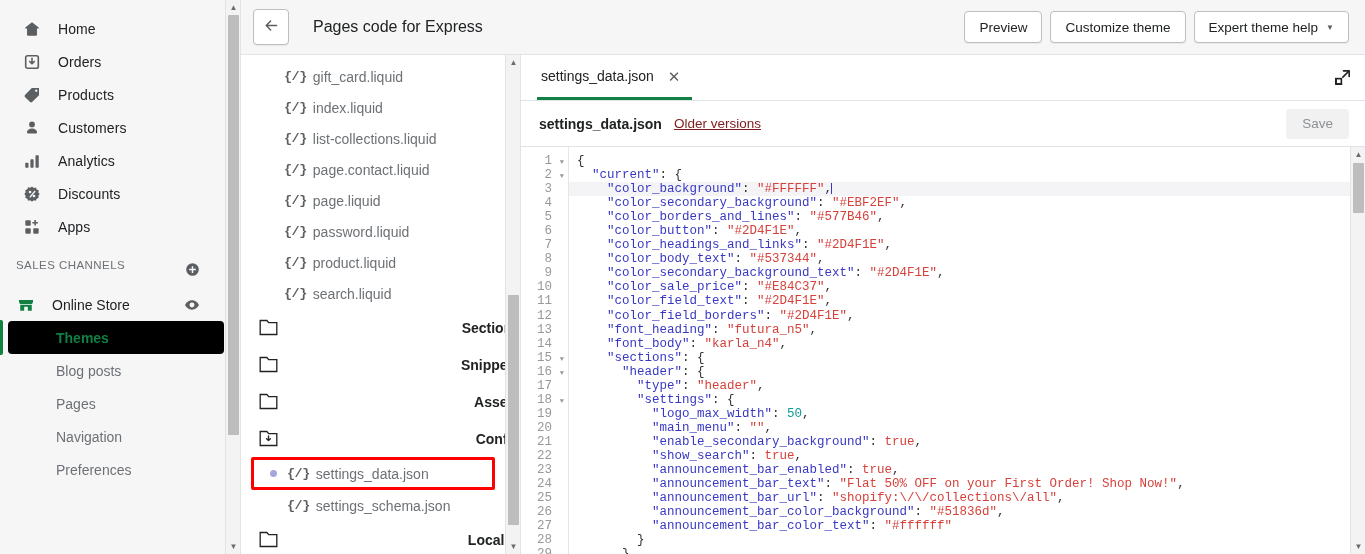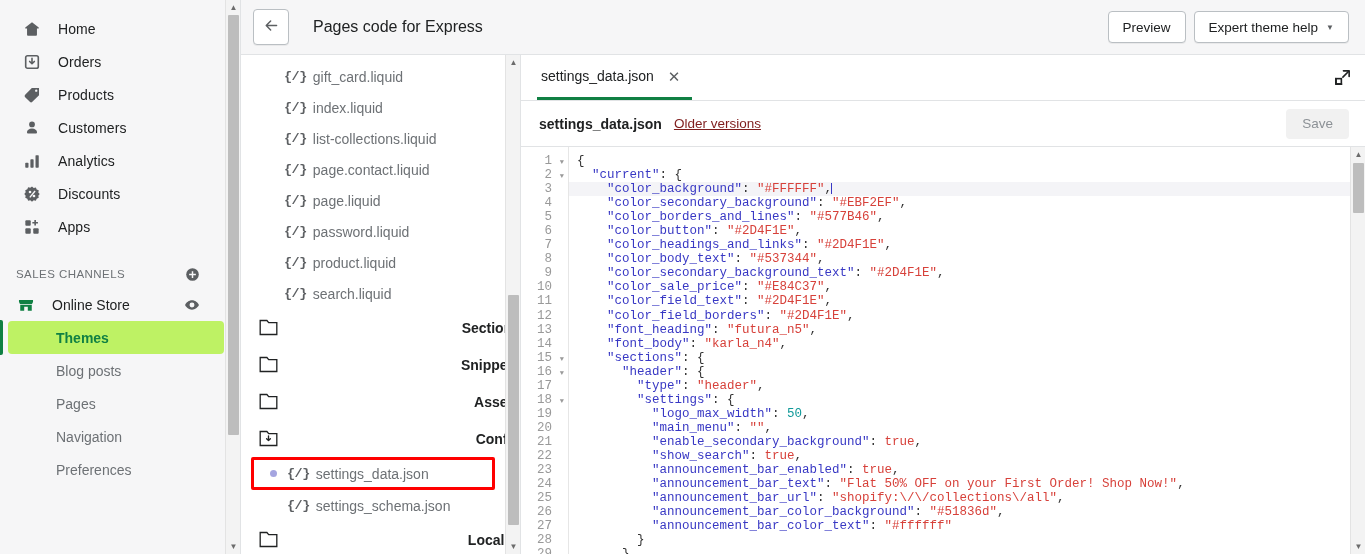--- a/index.html
+++ b/index.html
@@ -35,21 +35,21 @@
     display: flex; align-items: center; justify-content: center;
     color: #5c5f62;
     margin-right: 16px;
   }
   .nav-item .lbl {
     font-size: 14px;
     color: #202223;
     letter-spacing: .1px;
   }
   .section-head {
-    display: flex; align-items: center;
+    display: flex; 
     height: 30px;
     padding-left: 16px; padding-right: 38px;
     margin-top: 16px;
     position: relative;
   }
   .section-head .lbl {
     font-size: 11.5px;
     letter-spacing: .45px;
     color: #6d7175;
     text-transform: uppercase;
@@ -76,21 +76,21 @@
     height: 33px;
     margin: 0 16px 0 8px;
     padding-left: 48px;
     border-radius: 4px;
     font-size: 14px;
     color: #6d7175;
     cursor: pointer;
     position: relative;
   }
   .sub-item.active {
-    background: #bef264;
+    background: #000000;
     color: #108043;
     font-weight: 600;
   }
   .sub-item.active::before {
     content: "";
     position: absolute;
     left: -8px; top: -1px;
     width: 3px; height: 35px;
     background: #108043;
     border-radius: 0 2px 2px 0;
@@ -468,20 +468,21 @@
       <div class="back-btn">
         <span>
           <svg width="17" height="17" viewBox="0 0 20 20" fill="none" stroke="currentColor" stroke-width="1.7" stroke-linecap="round" stroke-linejoin="round">
               <path d="M16 10H4.5M9 4.8 3.8 10 9 15.2"></path>
             </svg>
         </span>
       </div>
       <div class="page-title">Pages code for Express</div>
       <div class="topbar-spacer"></div>
       <button class="btn">Preview</button>
+      <button class="btn">Customize theme</button>
       <button class="btn">
         <span>Expert theme help</span>
         <span class="caret">▼</span>
       </button>
     </div>
 
     <div class="body-row">
 
       <div class="filetree">
         <div class="ft-inner">

